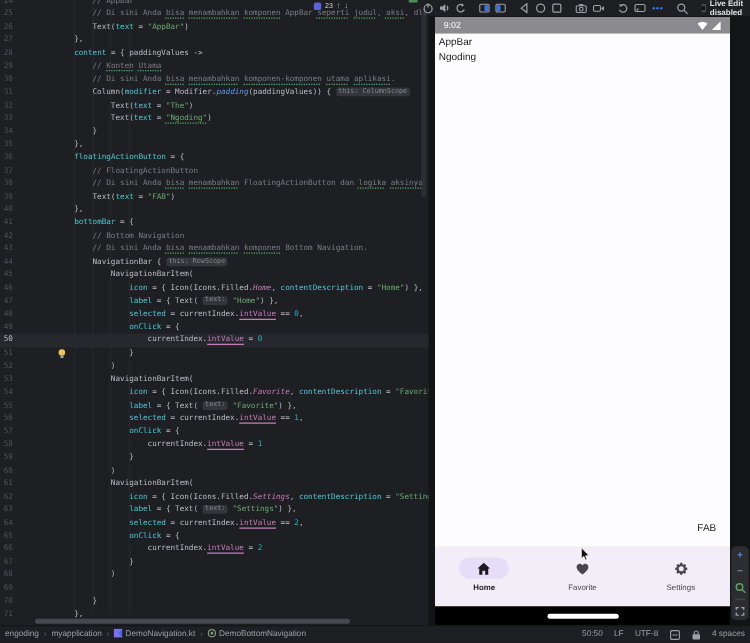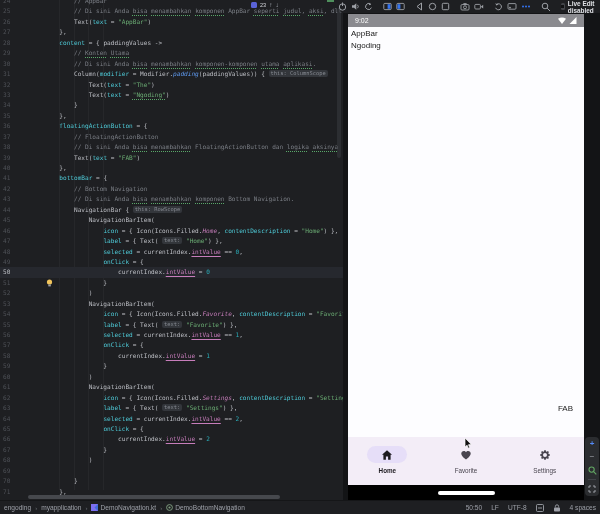--- a/index.html
+++ b/index.html
@@ -56,21 +56,21 @@
   #live-edit-label { color:#dfe1e5; font-size:6.4px; font-weight:bold; }
 
   #phone { position:absolute; left:5px; top:14px; width:236px; height:486px; background:#fdfdff; }
   #p-status { position:absolute; left:0; top:0; right:0; height:13px; background:#8a8a8f;
     color:#fff; font-size:7px; display:flex; align-items:center; justify-content:space-between;
     padding:0 7px; }
   #p-status .sic { display:flex; gap:3px; align-items:center; }
   #p-content { position:absolute; left:0; top:13px; right:0; height:410px; background:#fdfdff;
     color:#1a1a1a; font-size:8px; }
   #p-content .apptext { padding:1px 0 0 3px; line-height:11px; }
-  #fab-text { position:absolute; right:11px; bottom:24px; font-size:8px; color:#1a1a1a; }
+  #fab-text { position:absolute; right:11px; bottom:10px; font-size:8px; color:#1a1a1a; }
   #p-nav { position:absolute; left:0; top:423px; right:0; height:48px; background:#f3edf7;
     display:flex; }
   .navitem { flex:1; display:flex; flex-direction:column; align-items:center; padding-top:9px; }
   .nav-iconwrap { width:40px; height:17px; border-radius:8.5px; display:flex;
     align-items:center; justify-content:center; }
   .navitem.selected .nav-iconwrap { background:#e6def8; }
   .navlabel { margin-top:4px; font-size:6.3px; color:#49454f; }
   .navitem.selected .navlabel { color:#1d1b20; font-weight:bold; }
   #p-bezel { position:absolute; left:0; top:471px; right:0; height:15px; background:#000; }
   #p-homebar { position:absolute; left:50%; top:6px; width:57px; height:3.5px;

